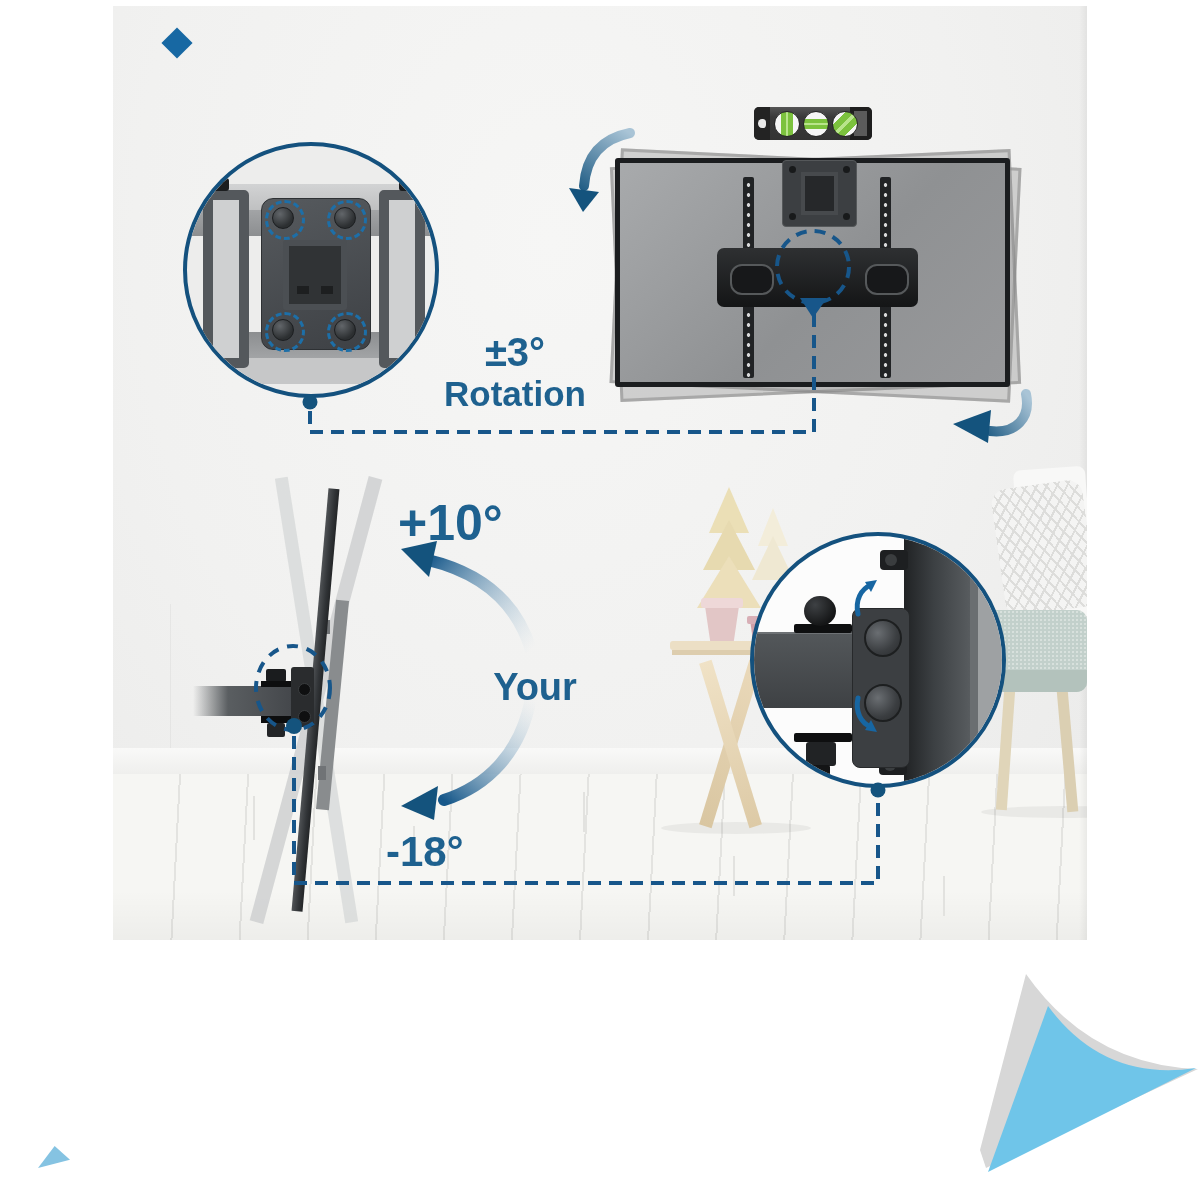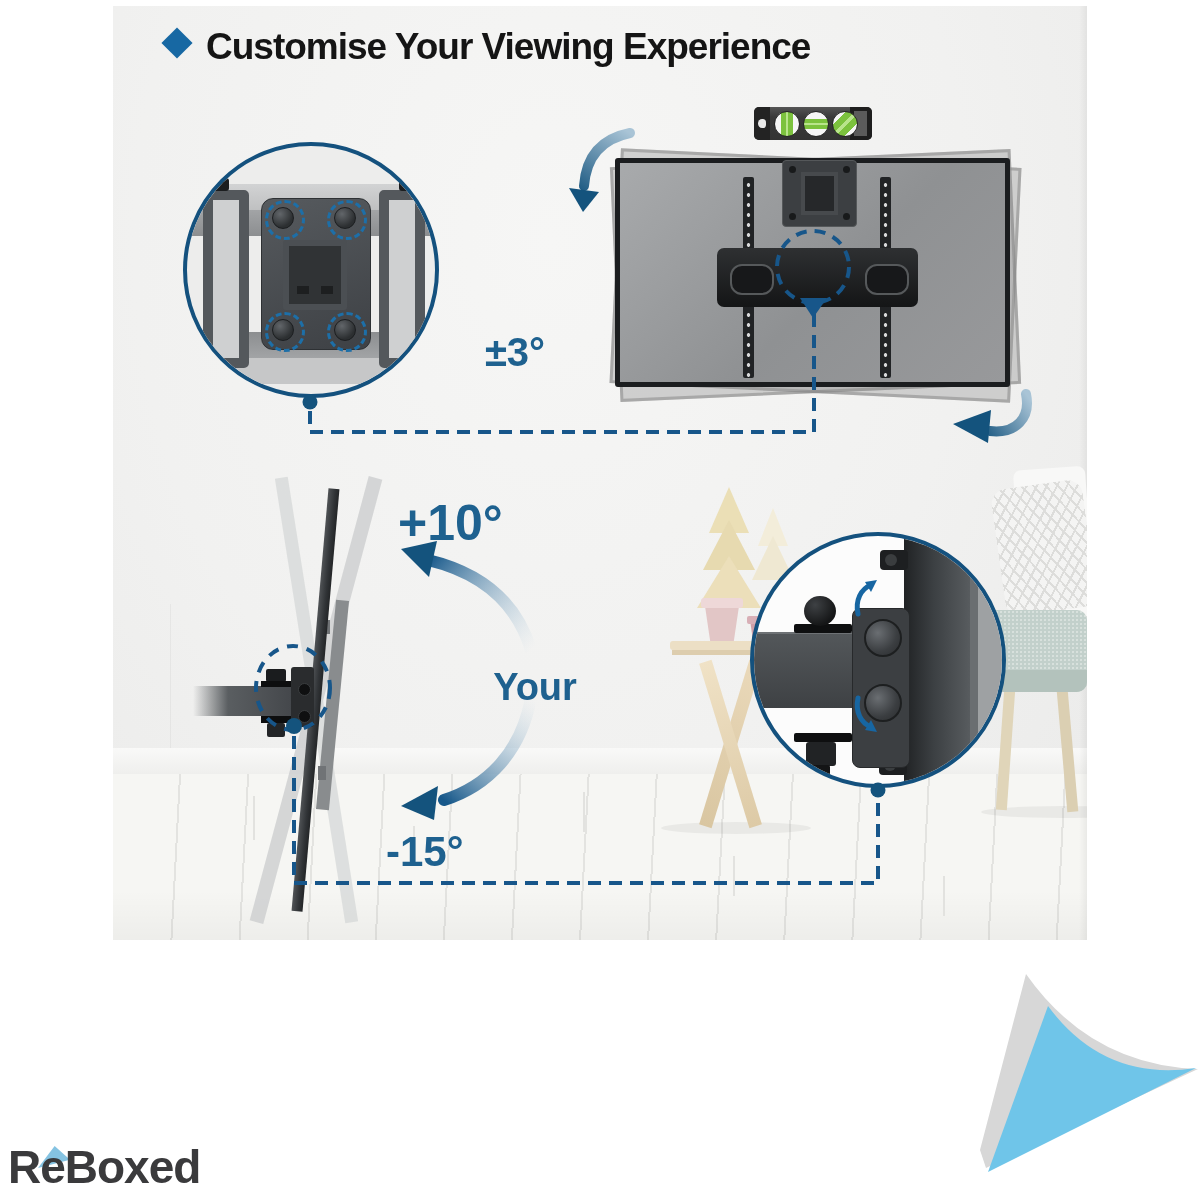--- a/index.html
+++ b/index.html
@@ -85,21 +85,20 @@
     <div class="abs" style="left:885px;top:478px;width:92px;height:128px;border-radius:16px;transform:rotate(-8deg);
          background:repeating-linear-gradient(55deg,#dddddb 0 2px,rgba(0,0,0,0) 2px 9px),repeating-linear-gradient(-55deg,#dddddb 0 2px,rgba(0,0,0,0) 2px 9px),#f4f4f3;"></div>
     <div class="abs" style="left:887px;top:684px;width:11px;height:120px;background:#e0d5b9;transform:rotate(4deg);"></div>
     <div class="abs" style="left:949px;top:684px;width:11px;height:122px;background:#dbcfb2;transform:rotate(-5deg);"></div>
     <div class="abs" style="left:870px;top:604px;width:104px;height:82px;border-radius:10px;
          background:radial-gradient(rgba(255,255,255,0.6) 0.5px,rgba(0,0,0,0) 1px),#c2d0cb;background-size:4px 4px;"></div>
     <div class="abs" style="left:870px;top:664px;width:104px;height:22px;border-radius:0 0 10px 10px;background:#b3c2bc;"></div>
   </div>
 
   <div class="abs title-diamond"></div>
-  <div class="abs title">Customise Your Viewing Experience</div>
 
   <div class="abs level">
     <div class="abs" style="left:0;top:0;width:16px;height:33px;background:#232323;border-radius:5px 0 0 5px;"></div>
     <div class="abs" style="left:4px;top:12px;width:8px;height:9px;background:#e8e8e8;border-radius:50% 40% 40% 50%;"></div>
     <div class="abs" style="left:96px;top:0;width:22px;height:33px;background:#1e1e1e;border-radius:0 5px 5px 0;"></div>
     <div class="abs" style="left:100px;top:4px;width:13px;height:25px;background:#5b5b5b;"></div>
     <div class="vial" style="left:20px;background:linear-gradient(90deg,#f6f6f6 0 26%,#7cc23e 26% 44%,#b9e48c 44% 56%,#7cc23e 56% 74%,#f6f6f6 74%);"></div>
     <div class="vial" style="left:49px;background:linear-gradient(0deg,#f6f6f6 0 28%,#7cc23e 28% 46%,#b9e48c 46% 56%,#7cc23e 56% 72%,#f6f6f6 72%);"></div>
     <div class="vial" style="left:78px;background:linear-gradient(135deg,#f6f6f6 0 26%,#7cc23e 26% 44%,#b9e48c 44% 56%,#7cc23e 56% 74%,#f6f6f6 74%);"></div>
   </div>
@@ -141,39 +140,40 @@
     <div class="screw" style="left:147px;top:61px;"></div>
     <div class="screw" style="left:85px;top:173px;"></div>
     <div class="screw" style="left:147px;top:173px;"></div>
     <div class="ring" style="left:78px;top:54px;"></div>
     <div class="ring" style="left:140px;top:54px;"></div>
     <div class="ring" style="left:78px;top:166px;"></div>
     <div class="ring" style="left:140px;top:166px;"></div>
   </div>
 
   <div class="abs blue" style="left:425px;top:330px;width:180px;font-size:40px;">±3°</div>
+  <div class="abs blue" style="left:425px;top:374px;width:180px;font-size:35px;">Rotation</div>
 
   <div class="abs" style="left:309px;top:470px;width:14px;height:460px;background:#c9cbcc;opacity:0.75;transform:rotate(15deg);"></div>
   <div class="abs" style="left:310px;top:475px;width:13px;height:450px;background:#d3d5d6;opacity:0.7;transform:rotate(-9deg);"></div>
   <div class="abs" style="left:326px;top:600px;width:13px;height:210px;background:#898c8e;transform:rotate(5.5deg);"></div>
   <div class="abs" style="left:322px;top:620px;width:8px;height:14px;background:#707376;"></div>
   <div class="abs" style="left:318px;top:766px;width:8px;height:14px;background:#707376;"></div>
   <div class="abs bar" style="left:310px;top:488px;width:11px;height:424px;transform:rotate(5deg);"></div>
   <div class="abs" style="left:193px;top:686px;width:100px;height:30px;background:linear-gradient(90deg,rgba(99,102,105,0),#5a5e61 35%,#44474b);"></div>
   <div class="abs" style="left:291px;top:667px;width:23px;height:60px;background:#2a2c2e;border-radius:3px;"></div>
   <div class="abs" style="left:298px;top:683px;width:11px;height:11px;border-radius:50%;background:#0f1011;border:1px solid #3a3d3f;"></div>
   <div class="abs" style="left:298px;top:710px;width:11px;height:11px;border-radius:50%;background:#0f1011;border:1px solid #3a3d3f;"></div>
   <div class="abs" style="left:266px;top:669px;width:20px;height:13px;background:#1a1c1e;border-radius:2px;"></div>
   <div class="abs" style="left:261px;top:681px;width:30px;height:6px;background:#0d0e0f;"></div>
   <div class="abs" style="left:261px;top:716px;width:30px;height:7px;background:#0d0e0f;"></div>
   <div class="abs" style="left:267px;top:723px;width:18px;height:14px;background:#232527;border-radius:2px;"></div>
 
   <div class="abs blue" style="left:398px;top:494px;font-size:50px;">+10°</div>
   <div class="abs blue" style="left:490px;top:666px;width:90px;font-size:38px;">Your</div>
-  <div class="abs blue" style="left:386px;top:828px;font-size:42px;">-15°</div>
+  <div class="abs blue" style="left:386px;top:828px;font-size:42px;">-18°</div>
 
   <div class="abs circleR">
     <div class="abs" style="left:150px;top:0;width:66px;height:248px;background:linear-gradient(90deg,#202224,#3c4043 45%,#585c5f);"></div>
     <div class="abs" style="left:216px;top:0;width:8px;height:248px;background:#6a6e71;"></div>
     <div class="abs" style="left:224px;top:0;width:24px;height:248px;background:#9ea1a3;"></div>
     <div class="abs" style="left:126px;top:14px;width:28px;height:20px;background:#1d1f21;border-radius:4px;"></div>
     <div class="abs" style="left:131px;top:18px;width:12px;height:12px;border-radius:50%;background:#3a3d3f;"></div>
     <div class="abs" style="left:125px;top:219px;width:28px;height:20px;background:#1d1f21;border-radius:4px;"></div>
     <div class="abs" style="left:130px;top:223px;width:12px;height:12px;border-radius:50%;background:#3a3d3f;"></div>
     <div class="abs" style="left:0;top:96px;width:102px;height:74px;background:linear-gradient(180deg,#53575a,#3e4144);border-top:2px solid #6e7275;"></div>
@@ -181,21 +181,20 @@
     <div class="abs" style="left:110px;top:83px;width:34px;height:34px;border-radius:50%;border:2px solid #1d1f20;background:radial-gradient(circle at 35% 35%,#6a6e72,#3b3e41 60%,#2a2c2e);"></div>
     <div class="abs" style="left:110px;top:148px;width:34px;height:34px;border-radius:50%;border:2px solid #1d1f20;background:radial-gradient(circle at 35% 35%,#6a6e72,#3b3e41 60%,#2a2c2e);"></div>
     <div class="abs" style="left:40px;top:88px;width:58px;height:9px;background:#0e0f10;border-radius:2px;"></div>
     <div class="abs" style="left:50px;top:60px;width:32px;height:30px;border-radius:50%;background:radial-gradient(circle at 35% 30%,#3e4144,#151617 70%);"></div>
     <div class="abs" style="left:40px;top:197px;width:58px;height:9px;background:#0e0f10;border-radius:2px;"></div>
     <div class="abs" style="left:52px;top:206px;width:30px;height:24px;background:#212325;border-radius:3px;"></div>
     <div class="abs" style="left:58px;top:229px;width:18px;height:10px;background:#141516;border-radius:2px;"></div>
   </div>
 
   <div class="abs" style="left:38px;top:1146px;width:32px;height:22px;background:#85c3e2;clip-path:polygon(0 100%,52% 0,100% 62%);"></div>
-  <div class="abs logo">ReBoxed</div>
 
   <svg class="abs" style="left:980px;top:930px;" width="220" height="270" viewBox="0 0 220 270">
     <path d="M 46,44 Q 110,135 218,139 L 6,238 L 0,220 Z" fill="#d7d7d7"></path>
     <path d="M 68,76 Q 124,152 216,138 L 8,242 Z" fill="#6fc5e9"></path>
   </svg>
 
   <svg class="abs" style="left:0;top:0;" width="1200" height="1200" viewBox="0 0 1200 1200">
     <defs>
       <linearGradient id="ar1" x1="630" y1="133" x2="584" y2="200" gradientUnits="userSpaceOnUse">
         <stop offset="0" stop-color="#a9c4d6"></stop>

